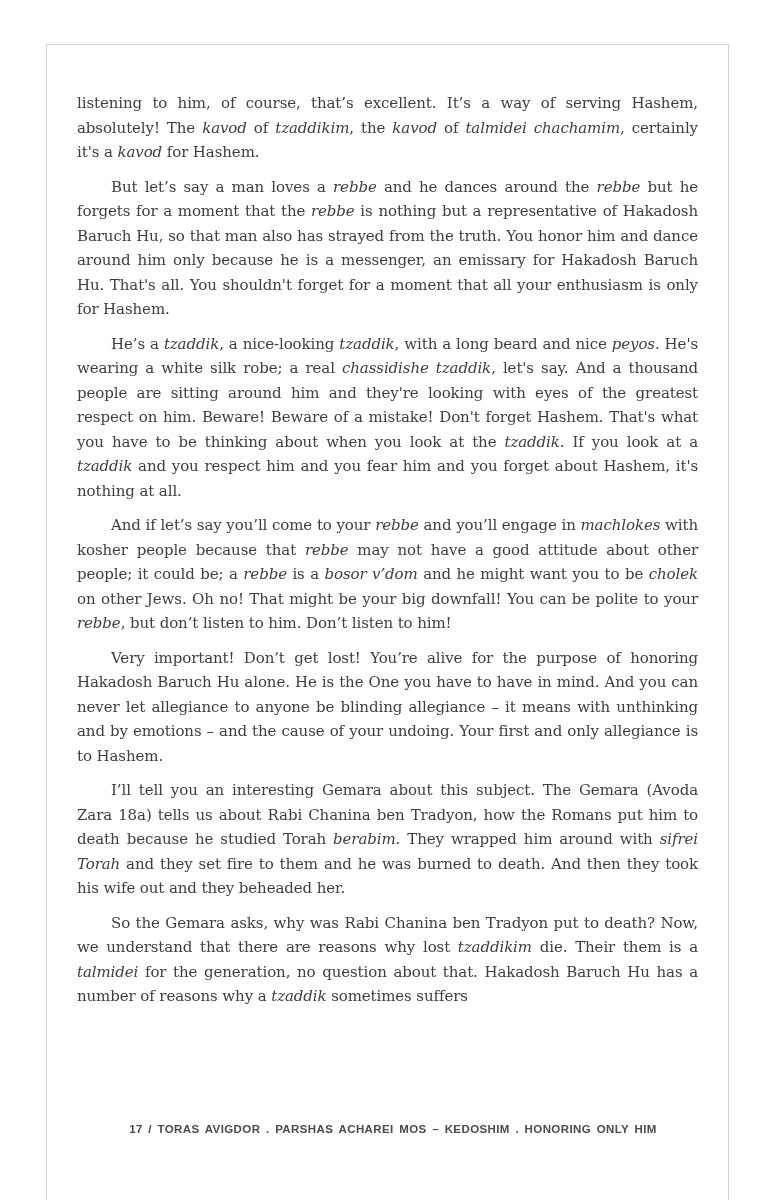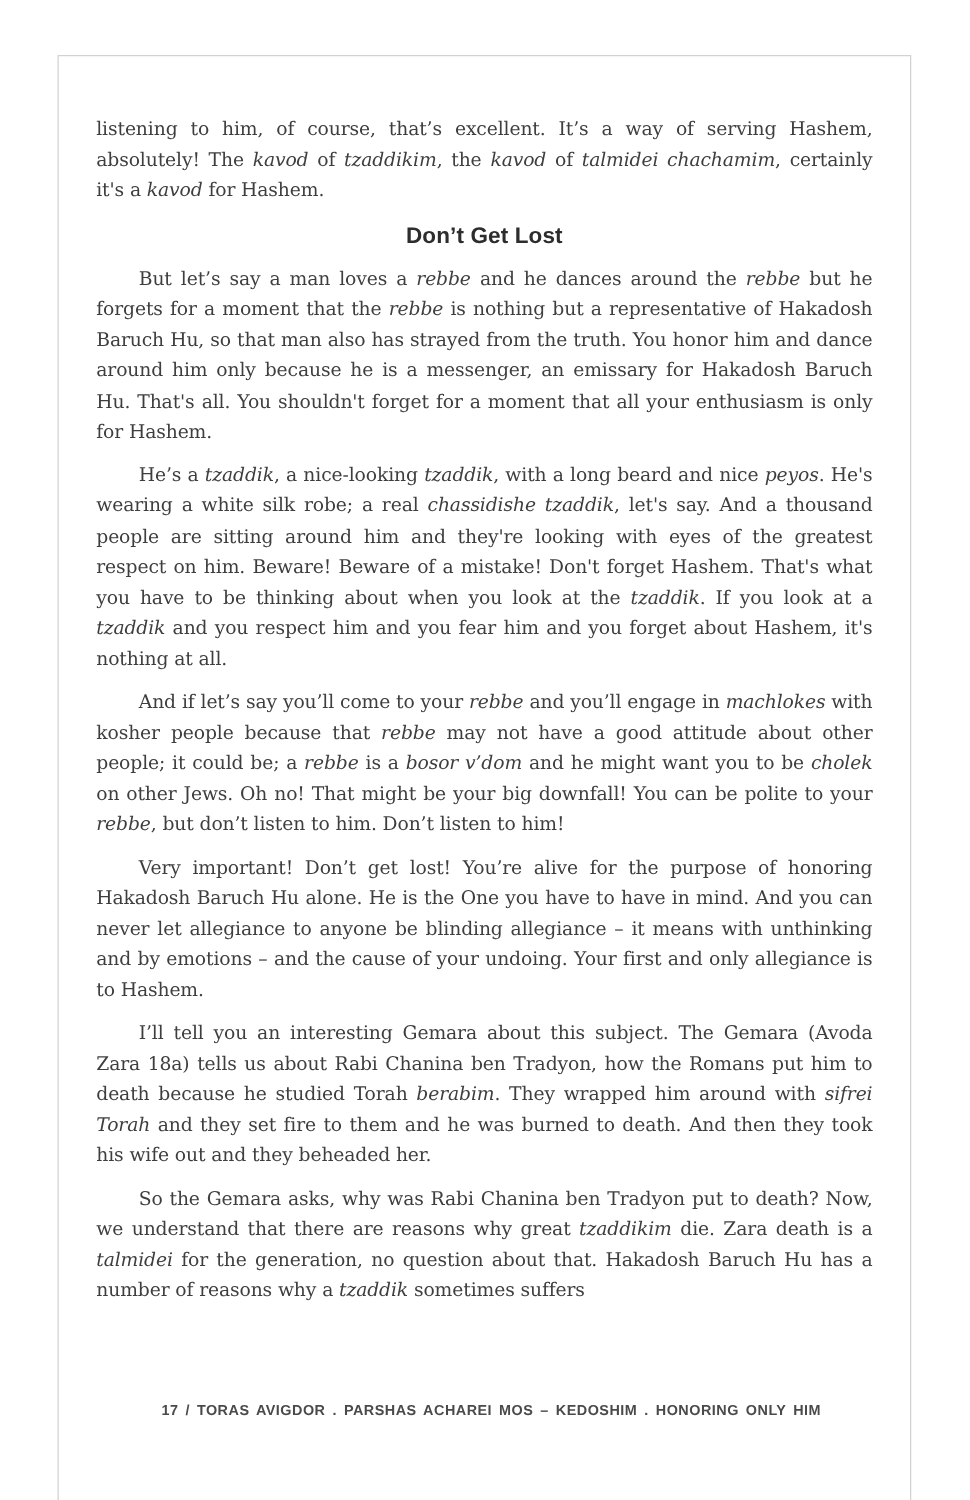--- a/index.html
+++ b/index.html
@@ -73,24 +73,23 @@
     word-spacing: 2px;
     white-space: nowrap;
   }
 </style>
 </head>
 <body>
 
 <div class="page-frame">
   <div class="content">
       <p class="para no-indent"><span>listening to him, of course, that’s excellent. It’s a way of serving Hashem, absolutely! The </span><em>kavod</em><span> of </span><em>tzaddikim</em><span>, the </span><em>kavod</em><span> of </span><em>talmidei chachamim</em><span>, certainly it's a </span><em>kavod</em><span> for Hashem.</span></p>
-      <h2 class="heading">Don’t Get Lost</h2>
       <p class="para"><span>But let’s say a man loves a </span><em>rebbe</em><span> and he dances around the </span><em>rebbe</em><span> but he forgets for a moment that the </span><em>rebbe</em><span> is nothing but a representative of Hakadosh Baruch Hu, so that man also has strayed from the truth. You honor him and dance around him only because he is a messenger, an emissary for Hakadosh Baruch Hu. That's all. You shouldn't forget for a moment that all your enthusiasm is only for Hashem.</span></p>
       <p class="para"><span>He’s a </span><em>tzaddik</em><span>, a nice-looking </span><em>tzaddik</em><span>, with a long beard and nice </span><em>peyos</em><span>. He's wearing a white silk robe; a real </span><em>chassidishe tzaddik</em><span>, let's say. And a thousand people are sitting around him and they're looking with eyes of the greatest respect on him. Beware! Beware of a mistake! Don't forget Hashem. That's what you have to be thinking about when you look at the </span><em>tzaddik</em><span>. If you look at a </span><em>tzaddik</em><span> and you respect him and you fear him and you forget about Hashem, it's nothing at all.</span></p>
       <p class="para"><span>And if let’s say you’ll come to your </span><em>rebbe</em><span> and you’ll engage in </span><em>machlokes</em><span> with kosher people because that </span><em>rebbe</em><span> may not have a good attitude about other people; it could be; a </span><em>rebbe</em><span> is a </span><em>bosor v’dom</em><span> and he might want you to be </span><em>cholek</em><span> on other Jews. Oh no! That might be your big downfall! You can be polite to your </span><em>rebbe</em><span>, but don’t listen to him. Don’t listen to him!</span></p>
       <p class="para"><span>Very important! Don’t get lost! You’re alive for the purpose of honoring Hakadosh Baruch Hu alone. He is the One you have to have in mind. And you can never let allegiance to anyone be blinding allegiance – it means with unthinking and by emotions – and the cause of your undoing. Your first and only allegiance is to Hashem.</span></p>
       <p class="para"><span>I’ll tell you an interesting Gemara about this subject. The Gemara (Avoda Zara 18a) tells us about Rabi Chanina ben Tradyon, how the Romans put him to death because he studied Torah </span><em>berabim</em><span>. They wrapped him around with </span><em>sifrei Torah</em><span> and they set fire to them and he was burned to death. And then they took his wife out and they beheaded her.</span></p>
-      <p class="para"><span>So the Gemara asks, why was Rabi Chanina ben Tradyon put to death? Now, we understand that there are reasons why great </span><em>tzaddikim</em><span> die. Zara death is a </span><em>talmidei</em><span> for the generation, no question about that. Hakadosh Baruch Hu has a number of reasons why a </span><em>tzaddik</em><span> sometimes suffers</span></p>
+      <p class="para"><span>So the Gemara asks, why was Rabi Chanina ben Tradyon put to death? Now, we understand that there are reasons why lost </span><em>tzaddikim</em><span> die. Their them is a </span><em>talmidei</em><span> for the generation, no question about that. Hakadosh Baruch Hu has a number of reasons why a </span><em>tzaddik</em><span> sometimes suffers</span></p>
     </div>
   <div class="footer">
     <span>17 / TORAS AVIGDOR . PARSHAS ACHAREI MOS – KEDOSHIM . HONORING ONLY HIM</span>
   </div>
 </div>
 
 </body></html>

